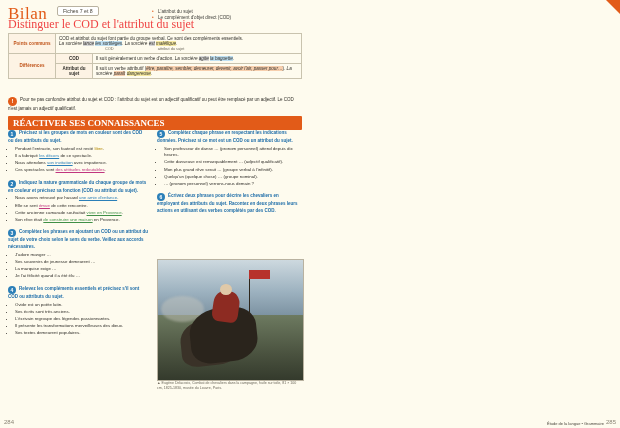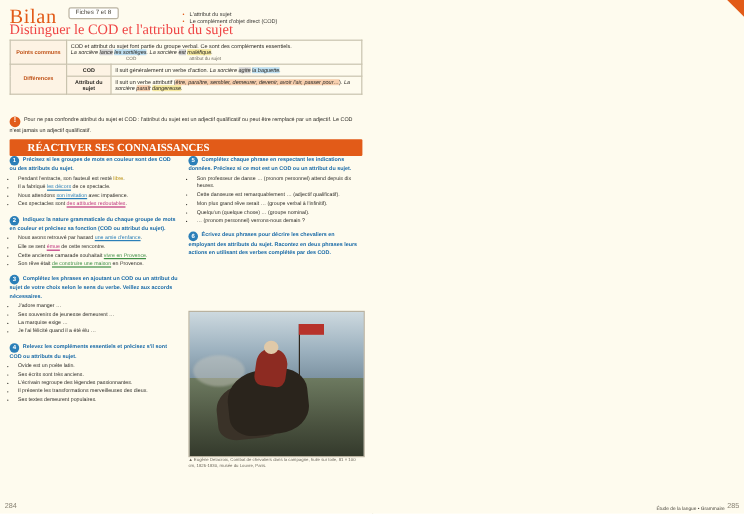--- a/index.html
+++ b/index.html
@@ -26,21 +26,21 @@
   .hl-yellow{background:#f6e9a0;}
   .hl-orange{background:#f7cfae;}
   .ital{font-style:italic;}
   .smallnote{font-size:3.9px;color:#6d685c;}
 
   
   .alert{position:absolute;left:8px;top:97px;width:290px;font-size:4.5px;color:#2f2d28;line-height:1.45;}
   .alert .bang{display:inline-block;width:9px;height:9px;border-radius:50%;background:#e25b18;color:#fff;text-align:center;font-weight:bold;font-size:6px;line-height:9px;vertical-align:top;margin-right:3px;}
 
   
-  .sec-orange{position:absolute;left:8px;top:116px;width:294px;background:#e25b18;color:#fff;font-family:"Liberation Serif",serif;font-size:9px;font-weight:bold;padding:2px 15px;box-sizing:border-box;border-radius:1px;}
+  .sec-orange{position:absolute;left:8px;top:116px;width:294px;background:#e25b18;color:#fff;font-family:"Liberation Serif",serif;font-size:9px;font-weight:bold;padding:2px 5px;box-sizing:border-box;border-radius:1px;}
 
   
   .col{position:absolute;font-size:4.4px;color:#2f2d28;line-height:1.5;}
   .colA{left:8px;top:130px;width:141px;}
   .colB{left:157px;top:130px;width:145px;}
   .exo{margin-bottom:6px;}
   .exo-num{display:inline-block;width:8px;height:8px;border-radius:50%;background:#2b7fb8;color:#fff;font-size:5px;font-weight:bold;text-align:center;line-height:8px;margin-right:3px;vertical-align:top;}
   .exo-title{font-weight:bold;color:#1c6ca8;font-size:4.5px;}
   .exo ul{margin:1px 0 0 0;padding-left:7px;}
   .exo li{margin-bottom:.5px;}

